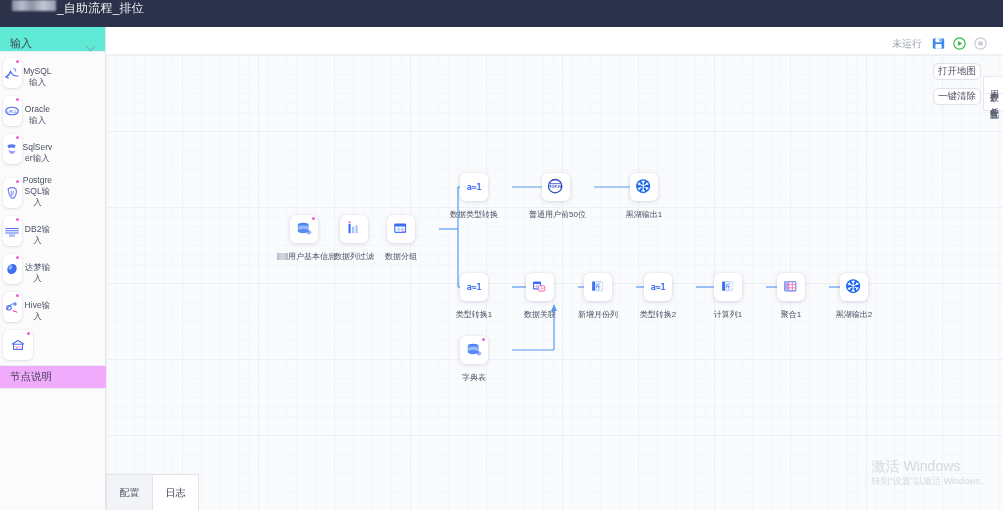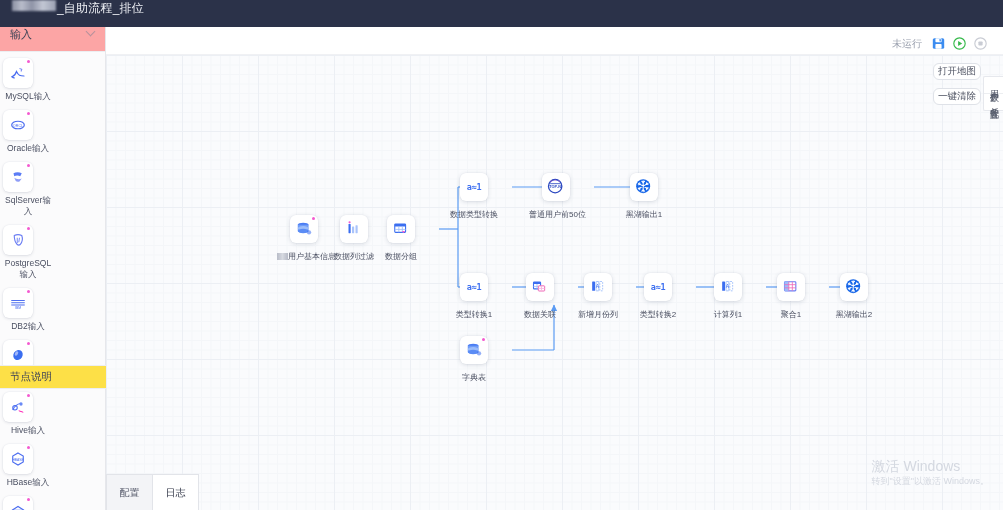--- a/index.html
+++ b/index.html
@@ -28,41 +28,41 @@
   .title-text {
     color: #eef0f5; font-size: 12px; letter-spacing: .2px;
   }
 
   
   .sidebar {
     position: absolute; left: 0; top: 27px; width: 106px; height: 483px;
     background: #fbfbfc; border-right: 1px solid #e6e7eb;
   }
   .sb-header {
-    height: 25px; display: flex; align-items: flex-start; justify-content: space-between;
+    height: 25px; display: flex; align-items: flex-end; justify-content: space-between;
     padding: 0 9px 0 10px;
     border-bottom: 1px solid #eceef1;
-    background: #fca5a5;
+    background: #5eead4;
   }
   .sb-header .t { font-size: 11px; color: #3f4457; }
   .chev {
     width: 9px; height: 9px; position: relative; opacity: .55;
   }
   .chev::before{
     content:""; position:absolute; left:0; top:1px;
     width:6px;height:6px;border-right:1.3px solid #7c8294;border-bottom:1.3px solid #7c8294;
     transform: rotate(45deg);
   }
   .sb-grid {
     padding: 6px 3px 0 3px;
     display: flex; flex-wrap: wrap;
   }
   .sb-item {
     width: 50px; margin: 0 0 8px 0;
-    display: flex; flex-direction: column; align-items: flex-start;
+    display: flex; flex-direction: row; align-items: flex-end;
     cursor: pointer;
   }
   .sb-ico {
     position: relative;
     width: 30px; height: 30px; border-radius: 6px;
     background: #ffffff;
     box-shadow: 0 1px 3px rgba(40,50,80,.13), 0 0 0 .5px rgba(90,100,130,.06);
     display: flex; align-items: center; justify-content: center;
     overflow: visible;
   }
@@ -71,21 +71,21 @@
     width: 3px; height: 3px; border-radius: 50%; background: #f45ad0;
   }
   .sb-label {
     margin-top: 3px; font-size: 8.5px; color: #4a4f61; text-align: center;
     line-height: 11px; width: 50px; word-break: break-all;
   }
   .sb-note {
     position: absolute; left: 0; top: 338px; width: 106px; height: 24px;
     border-top: 1px solid #eceef1; border-bottom: 1px solid #eceef1;
     display: flex; align-items: center; padding-left: 10px;
-    font-size: 10.5px; color: #3f4457; background: #fde047;
+    font-size: 10.5px; color: #3f4457; background: #f0abfc;
   }
 
   
   .canvas-wrap {
     position: absolute; left: 106px; top: 33px; width: 897px; height: 483px;
     background: #fbfcfd; overflow: hidden;
   }
   .canvas-top {
     position: absolute; left: 0; top: 0; width: 897px; height: 22px;
     background: #ffffff;
@@ -269,30 +269,20 @@
           <div class="sb-ico">
             <svg width="18" height="18" viewBox="0 0 24 24">
               <path d="M5 16c2-5 6-8 11-9" stroke="#5b7cf5" stroke-width="1.6" fill="none"></path>
               <circle cx="8" cy="13" r="3" fill="none" stroke="#4a6cf0" stroke-width="1.4"></circle>
               <path d="M13 17l6 2" stroke="#f0a" stroke-width="1.2"></path>
               <circle cx="16" cy="8" r="2.2" fill="#6a8af6"></circle>
             </svg>
             <span class="dot"></span>
           </div>
           <div class="sb-label">Hive输入</div>
-        </div>
-        <div class="sb-item">
-          <div class="sb-ico">
-            <svg width="18" height="18" viewBox="0 0 24 24">
-              <path d="M12 4l7 4v8l-7 4-7-4V8z" fill="none" stroke="#4a6cf0" stroke-width="1.5"></path>
-              <text x="12" y="14.8" font-size="4.4" fill="#4a6cf0" text-anchor="middle" font-family="sans-serif">HBASE</text>
-            </svg>
-            <span class="dot"></span>
-          </div>
-          <div class="sb-label">HBase输入</div>
         </div>
         <div class="sb-item">
           <div class="sb-ico">
             <svg width="18" height="18" viewBox="0 0 24 24">
               <path d="M4 11l8-5 8 5" fill="none" stroke="#4a6cf0" stroke-width="1.5"></path>
               <rect x="6" y="11" width="12" height="7" fill="none" stroke="#4a6cf0" stroke-width="1.3"></rect>
               <text x="12" y="17" font-size="4" fill="#f06ac0" text-anchor="middle" font-family="sans-serif">TAOS</text>
             </svg>
             <span class="dot"></span>
           </div>

